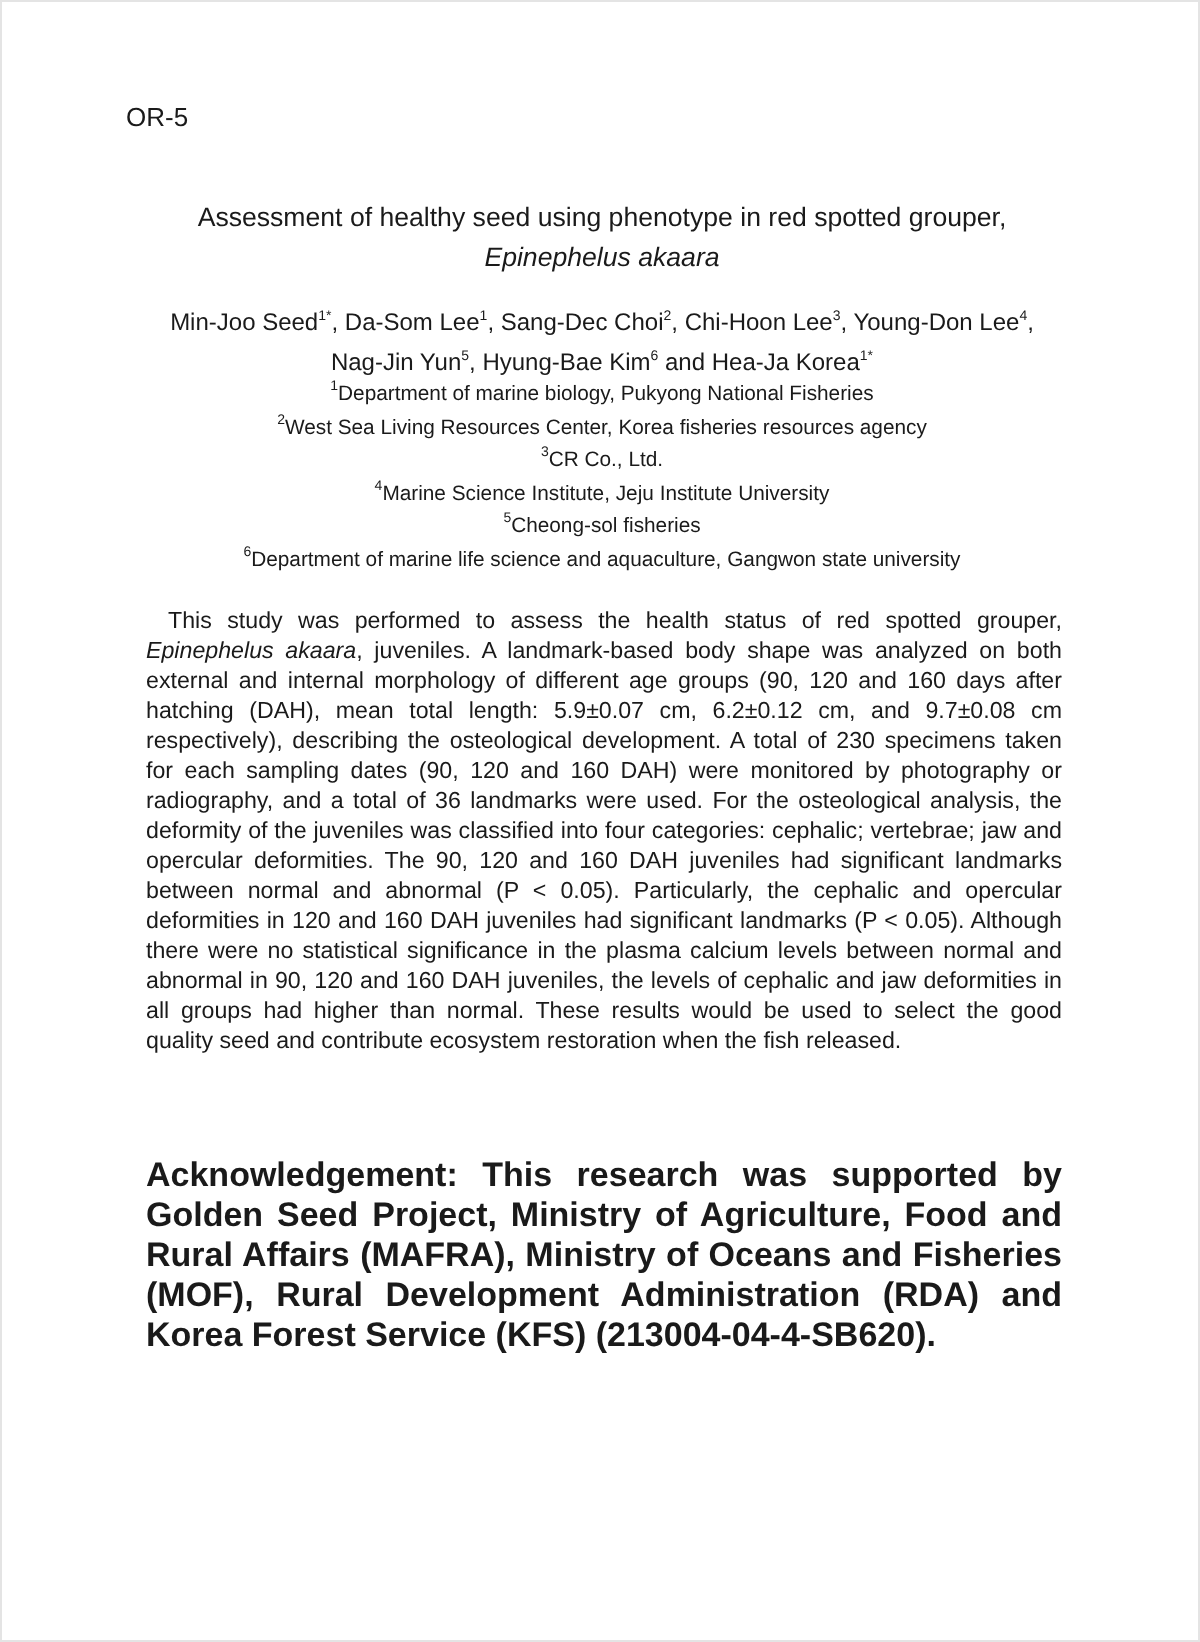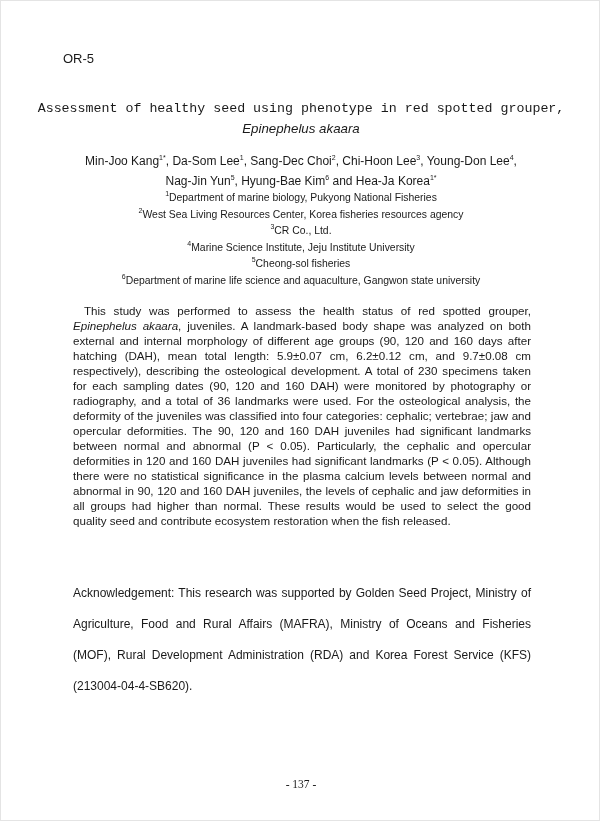--- a/index.html
+++ b/index.html
@@ -11,59 +11,59 @@
     position: absolute; left: 0; top: 0; width: 598px; height: 819px;
     border: 1px solid #e4e4e4; background: #fff;
   }
   .code {
     position: absolute; left: 62px; top: 50px; font-size: 13px;
   }
   .title {
     position: absolute; left: 0; width: 600px; text-align: center;
     font-size: 13.3px; line-height: 20px;
   }
-  .title1 { top: 98px; font-family: Liberation Mono, monospace; }
+  .title1 { top: 98px; }
   .title2 { top: 118px; font-style: italic; }
   .authors {
     position: absolute; left: 0; width: 600px; text-align: center;
     font-size: 12px; line-height: 20px; top: 150px;
   }
   .authors sup, .affil sup { font-size: 7px; vertical-align: 5px; line-height: 0; }
   .affils {
     position: absolute; left: 0; width: 600px; top: 189px;
   }
   .affil {
     text-align: center; font-size: 10.4px; line-height: 16.5px;
   }
   .abstract {
     position: absolute; left: 72px; width: 458px; top: 302px;
     font-size: 11.6px; line-height: 15px; text-align: justify;
   }
   .abstract .indent { display: inline-block; width: 11px; }
   .ack {
     position: absolute; left: 72px; width: 458px; top: 577px;
-    font-size: 12px; line-height: 31px; text-align: justify;
+    font-size: 17px; line-height: 20px; text-align: justify; font-weight: bold;
   }
   .pagenum {
     position: absolute; left: 0; width: 600px; top: 777px; text-align: center;
     font-family: "Liberation Serif", serif; font-size: 11.5px;
   }
 </style>
 </head>
 <body>
 
 <div class="page">
   <div class="code">OR-5</div>
 
   <div class="title title1">Assessment of healthy seed using phenotype in red spotted grouper,</div>
   <div class="title title2">Epinephelus akaara</div>
 
   <div class="authors">
     <div>
-      <span><span>Min-Joo Kang</span><sup>1*</sup><span>, </span></span>
+      <span><span>Min-Joo Seed</span><sup>1*</sup><span>, </span></span>
       <span><span>Da-Som Lee</span><sup>1</sup><span>, </span></span>
       <span><span>Sang-Dec Choi</span><sup>2</sup><span>, </span></span>
       <span><span>Chi-Hoon Lee</span><sup>3</sup><span>, </span></span>
       <span><span>Young-Don Lee</span><sup>4</sup><span>,</span></span>
     </div>
     <div>
       <span><span>Nag-Jin Yun</span><sup>5</sup><span>, </span></span>
       <span><span>Hyung-Bae Kim</span><sup>6</sup><span> and </span></span>
       <span><span>Hea-Ja Korea</span><sup>1*</sup><span></span></span>
     </div>
@@ -75,14 +75,13 @@
     <div class="affil"><sup>3</sup><span>CR Co., Ltd.</span></div>
     <div class="affil"><sup>4</sup><span>Marine Science Institute, Jeju Institute University</span></div>
     <div class="affil"><sup>5</sup><span>Cheong-sol fisheries</span></div>
     <div class="affil"><sup>6</sup><span>Department of marine life science and aquaculture, Gangwon state university</span></div>
   </div>
 
   <div class="abstract"><span class="indent"></span><span>This study was performed to assess the health status of red spotted grouper, </span><i>Epinephelus akaara</i><span>, juveniles. A landmark-based body shape was analyzed on both external and internal morphology of different age groups (90, 120 and 160 days after hatching (DAH), mean total length: 5.9±0.07 cm, 6.2±0.12 cm, and 9.7±0.08 cm respectively), describing the osteological development. A total of 230 specimens taken for each sampling dates (90, 120 and 160 DAH) were monitored by photography or radiography, and a total of 36 landmarks were used. For the osteological analysis, the deformity of the juveniles was classified into four categories: cephalic; vertebrae; jaw and opercular deformities. The 90, 120 and 160 DAH juveniles had significant landmarks between normal and abnormal (P &lt; 0.05). Particularly, the cephalic and opercular deformities in 120 and 160 DAH juveniles had significant landmarks (P &lt; 0.05). Although there were no statistical significance in the plasma calcium levels between normal and abnormal in 90, 120 and 160 DAH juveniles, the levels of cephalic and jaw deformities in all groups had higher than normal. These results would be used to select the good quality seed and contribute ecosystem restoration when the fish released.</span></div>
 
   <div class="ack">Acknowledgement: This research was supported by Golden Seed Project, Ministry of Agriculture, Food and Rural Affairs (MAFRA), Ministry of Oceans and Fisheries (MOF), Rural Development Administration (RDA) and Korea Forest Service (KFS) (213004-04-4-SB620).</div>
 
-  <div class="pagenum">- 137 -</div>
 </div>
 
 </body></html>

